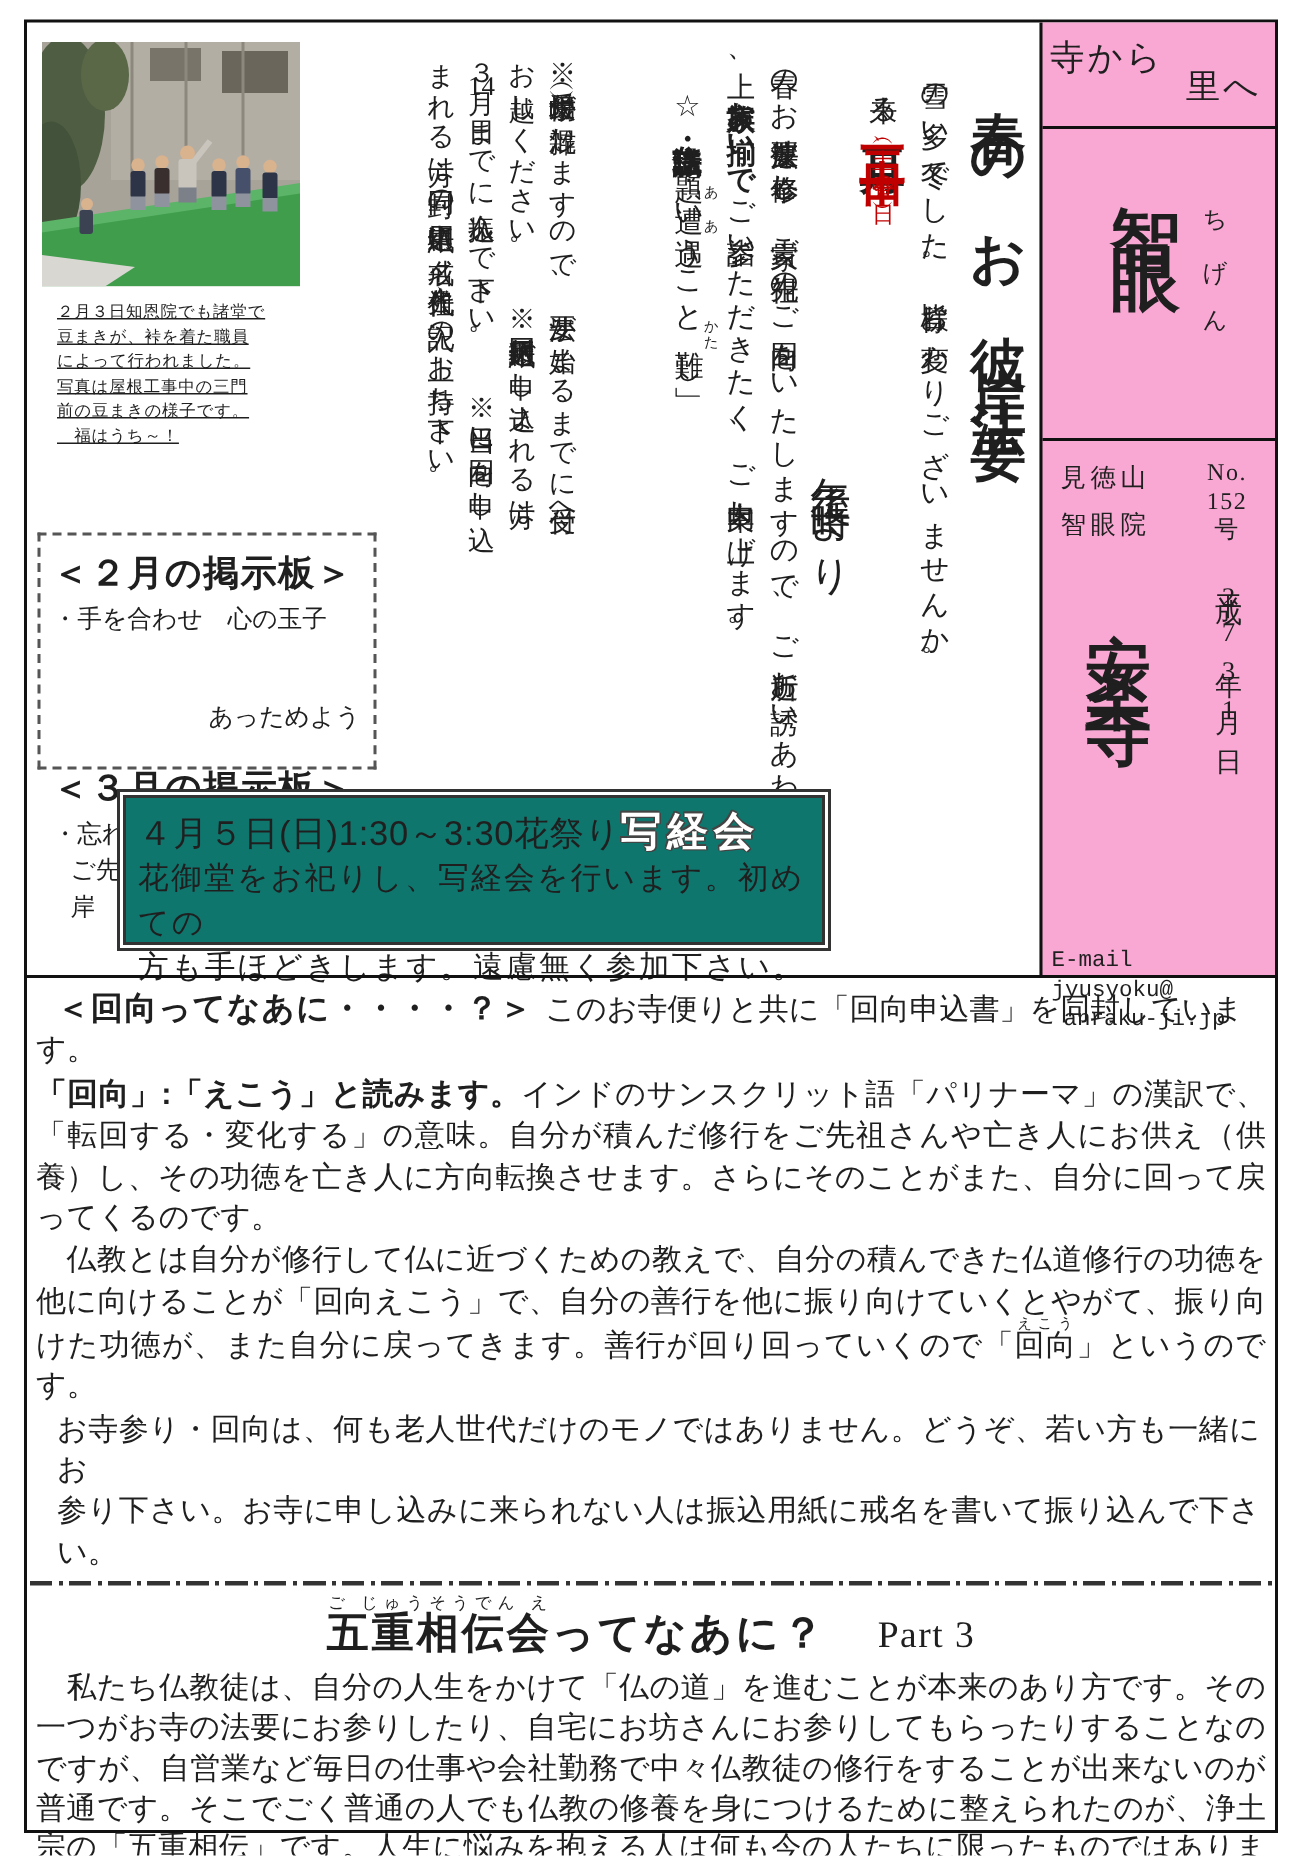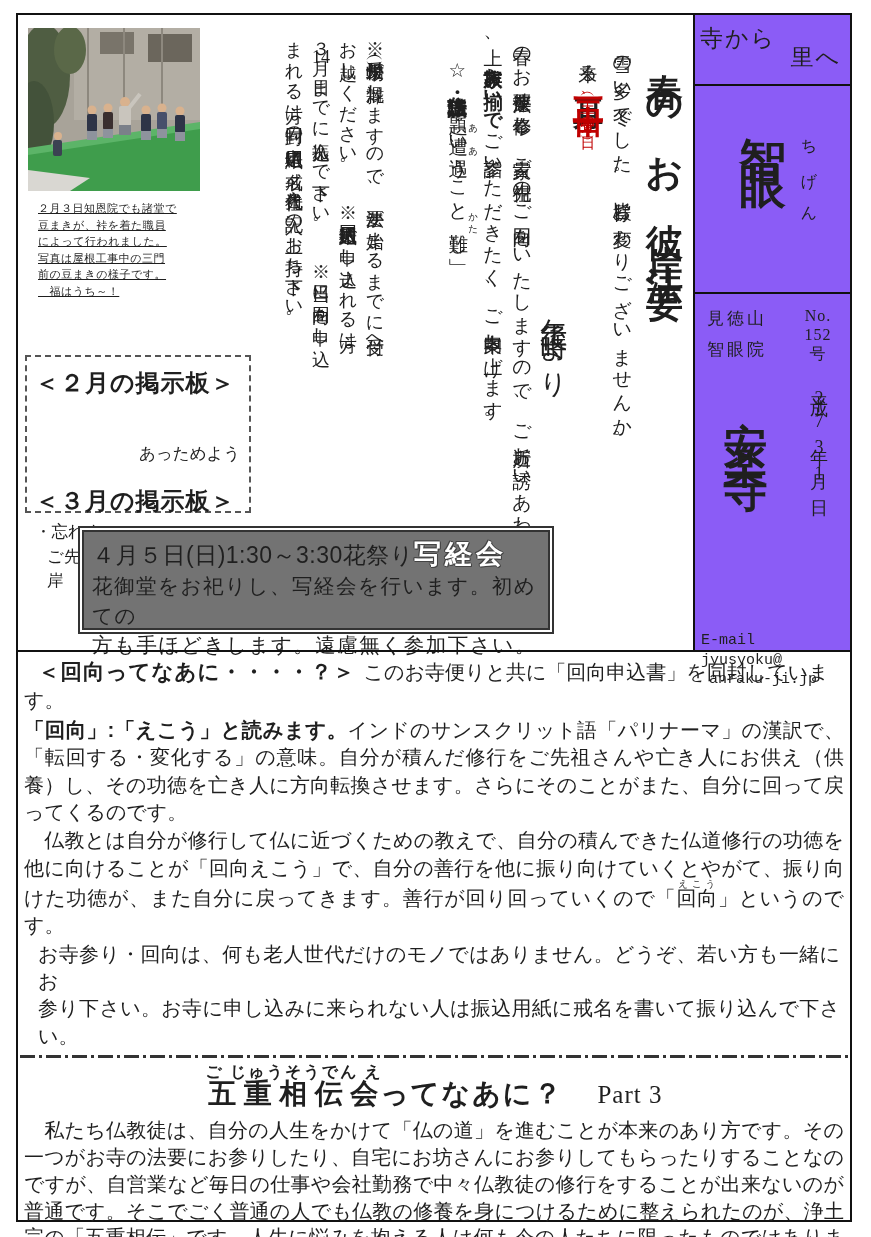--- a/index.html
+++ b/index.html
@@ -4,21 +4,21 @@
 <style>
   html,body{margin:0;padding:0;background:#fff;}
   body{width:871px;height:1237px;position:relative;overflow:hidden;
        font-family:"Liberation Serif","DejaVu Serif",serif;color:#1f1f1f;
        -webkit-font-smoothing:antialiased;}
   .mono{font-family:"Liberation Mono","DejaVu Sans Mono",monospace;}
   .page{position:absolute;left:16px;top:13px;width:832px;height:1205px;
         border:2px solid #111;}
   
   .masthead{position:absolute;top:0;right:0;width:155px;height:635px;
-            border-left:2px solid #111;background:#8b5cf6;}
+            border-left:2px solid #111;background:#f9a8d4;}
   .m-slogan{position:relative;height:69px;border-bottom:2px solid #111;font-size:23px;letter-spacing:2px;}
   .sl-a{position:absolute;left:5px;top:8px;}
   .sl-b{position:absolute;right:9px;top:27px;}
   .m-title{position:relative;height:206px;border-bottom:2px solid #111;}
   .paper-title{position:absolute;left:44px;top:14px;writing-mode:vertical-rl;
                font-size:47px;font-weight:bold;letter-spacing:0.55em;line-height:1;}
   .paper-ruby{position:absolute;left:106px;top:42px;writing-mode:vertical-rl;
               font-size:16px;letter-spacing:0.95em;line-height:1;}
   .m-info{position:relative;height:400px;}
   .m-row1{display:flex;justify-content:space-between;padding:10px 6px 0 12px;}
@@ -59,21 +59,21 @@
   .bulletin{position:absolute;left:7px;top:340px;width:226px;height:158px;
             border:2px dashed #555;padding:8px 4px 4px 8px;box-sizing:border-box;
             font-family:"Liberation Sans","DejaVu Sans",sans-serif;font-size:16.5px;line-height:1.5;}
   .b-title{font-weight:bold;font-size:24px;letter-spacing:1px;}
   .b-indent1{padding-left:104px;margin-top:40px;}
   .b-indent2{padding-left:12px;}
   .b-mar{margin-top:17px;}
   
   .shakyo{position:absolute;left:64px;top:515px;width:468px;height:100px;
           border:2px solid #333;box-shadow:0 0 0 2px #fff,0 0 0 4px #333;
-          padding:4px 8px 0 8px;box-sizing:border-box;background:#737373;}
+          padding:4px 8px 0 8px;box-sizing:border-box;background:#0f766e;}
   .s-title{font-family:"Liberation Sans","DejaVu Sans",sans-serif;font-size:23px;
            letter-spacing:0.5px;white-space:nowrap;}
   .s-outline{font-size:27px;font-weight:bold;letter-spacing:4px;color:#fff;
              text-shadow:1px 0 0 #444,-1px 0 0 #444,0 1px 0 #444,0 -1px 0 #444,
                          1px 1px 0 #444,-1px -1px 0 #444;}
   .s-body{font-size:20.5px;line-height:1.45;letter-spacing:1.5px;}
   
   .lower{position:absolute;left:0;top:635px;width:100%;border-top:2px solid #111;}
   .eko{padding:6px 6px 0 6px;font-size:20px;line-height:1.37;}
   .eko-h{font-family:"Liberation Sans","DejaVu Sans",sans-serif;font-weight:bold;
@@ -81,21 +81,21 @@
   .eko-hnote{font-family:Liberation Serif, serif;font-weight:normal;
              font-size:20px;margin-left:8px;letter-spacing:0;}
   .eko p{margin:1px 0;text-align:justify;}
   .p1-bold{font-family:"Liberation Sans","DejaVu Sans",sans-serif;font-weight:bold;font-size:20.5px;}
   .eko .p3{padding-left:14px;padding-right:4px;}
   .dashrule{height:3px;margin:5px 2px 0 2px;
             background:repeating-linear-gradient(90deg,#333 0 15px,transparent 15px 19px,
                        #333 19px 22px,transparent 22px 26px);}
   .gojuso{padding:4px 6px 0 6px;}
   .g-h{text-align:center;font-size:28px;font-weight:bold;letter-spacing:2px;margin:2px 0 4px 0;}
-  .g-h ruby rt{font-size:16px;font-weight:bold;letter-spacing:2px;}
+  .g-h ruby rt{font-size:11px;font-weight:normal;letter-spacing:2px;}
   .g-part{font-weight:normal;font-size:25px;margin-left:34px;letter-spacing:1px;}
   .g-body{font-size:20px;line-height:1.34;text-align:justify;margin:0;}
 </style>
 </head>
 <body>
 
 <div class="page">
 
   <div class="masthead">
     <div class="m-slogan">
@@ -205,20 +205,21 @@
     <div>２月３日知恩院でも諸堂で</div>
     <div>豆まきが、裃を着た職員</div>
     <div>によって行われました。</div>
     <div>写真は屋根工事中の三門</div>
     <div>前の豆まきの様子です。</div>
     <div>　福はうち～！</div>
   </div>
 
   <div class="bulletin">
     <div class="b-title">＜２月の掲示板＞</div>
+    <div>・手を合わせ　心の玉子</div>
     <div class="b-indent1">あっためよう</div>
     <div class="b-title b-mar">＜３月の掲示板＞</div>
     <div>・忘れまい</div>
     <div class="b-indent2">ご先祖も待ってる　春彼岸</div>
   </div>
 
   <div class="shakyo">
     <div class="s-title">
       <span>４月５日(日)1:30～3:30花祭り</span><span class="s-outline">写経会</span>
     </div>

